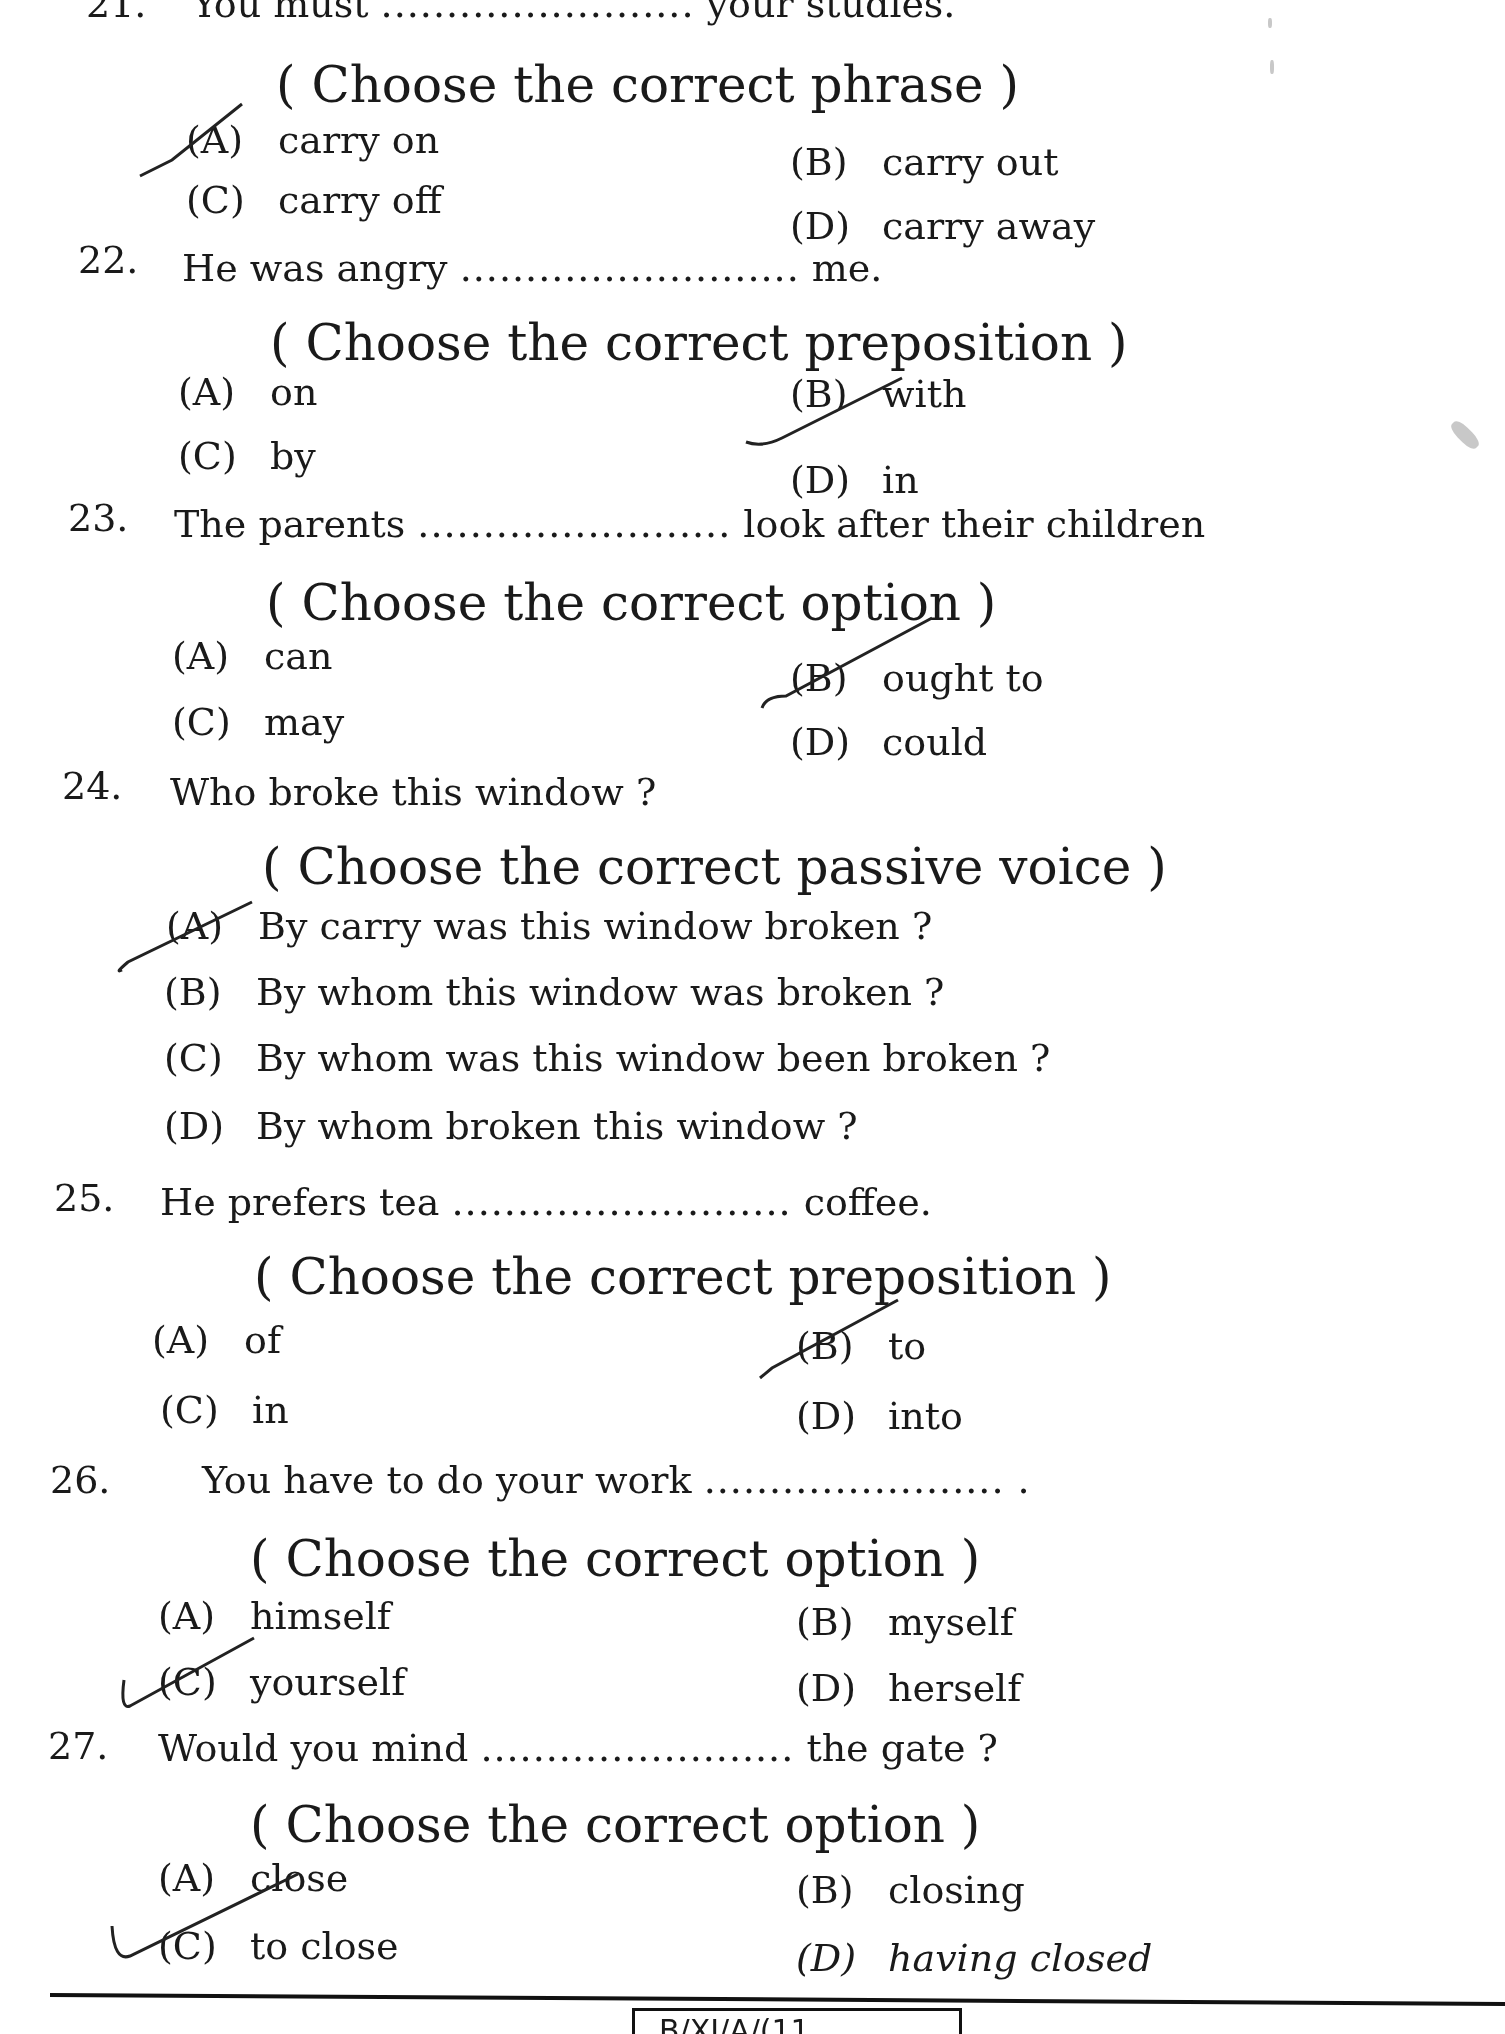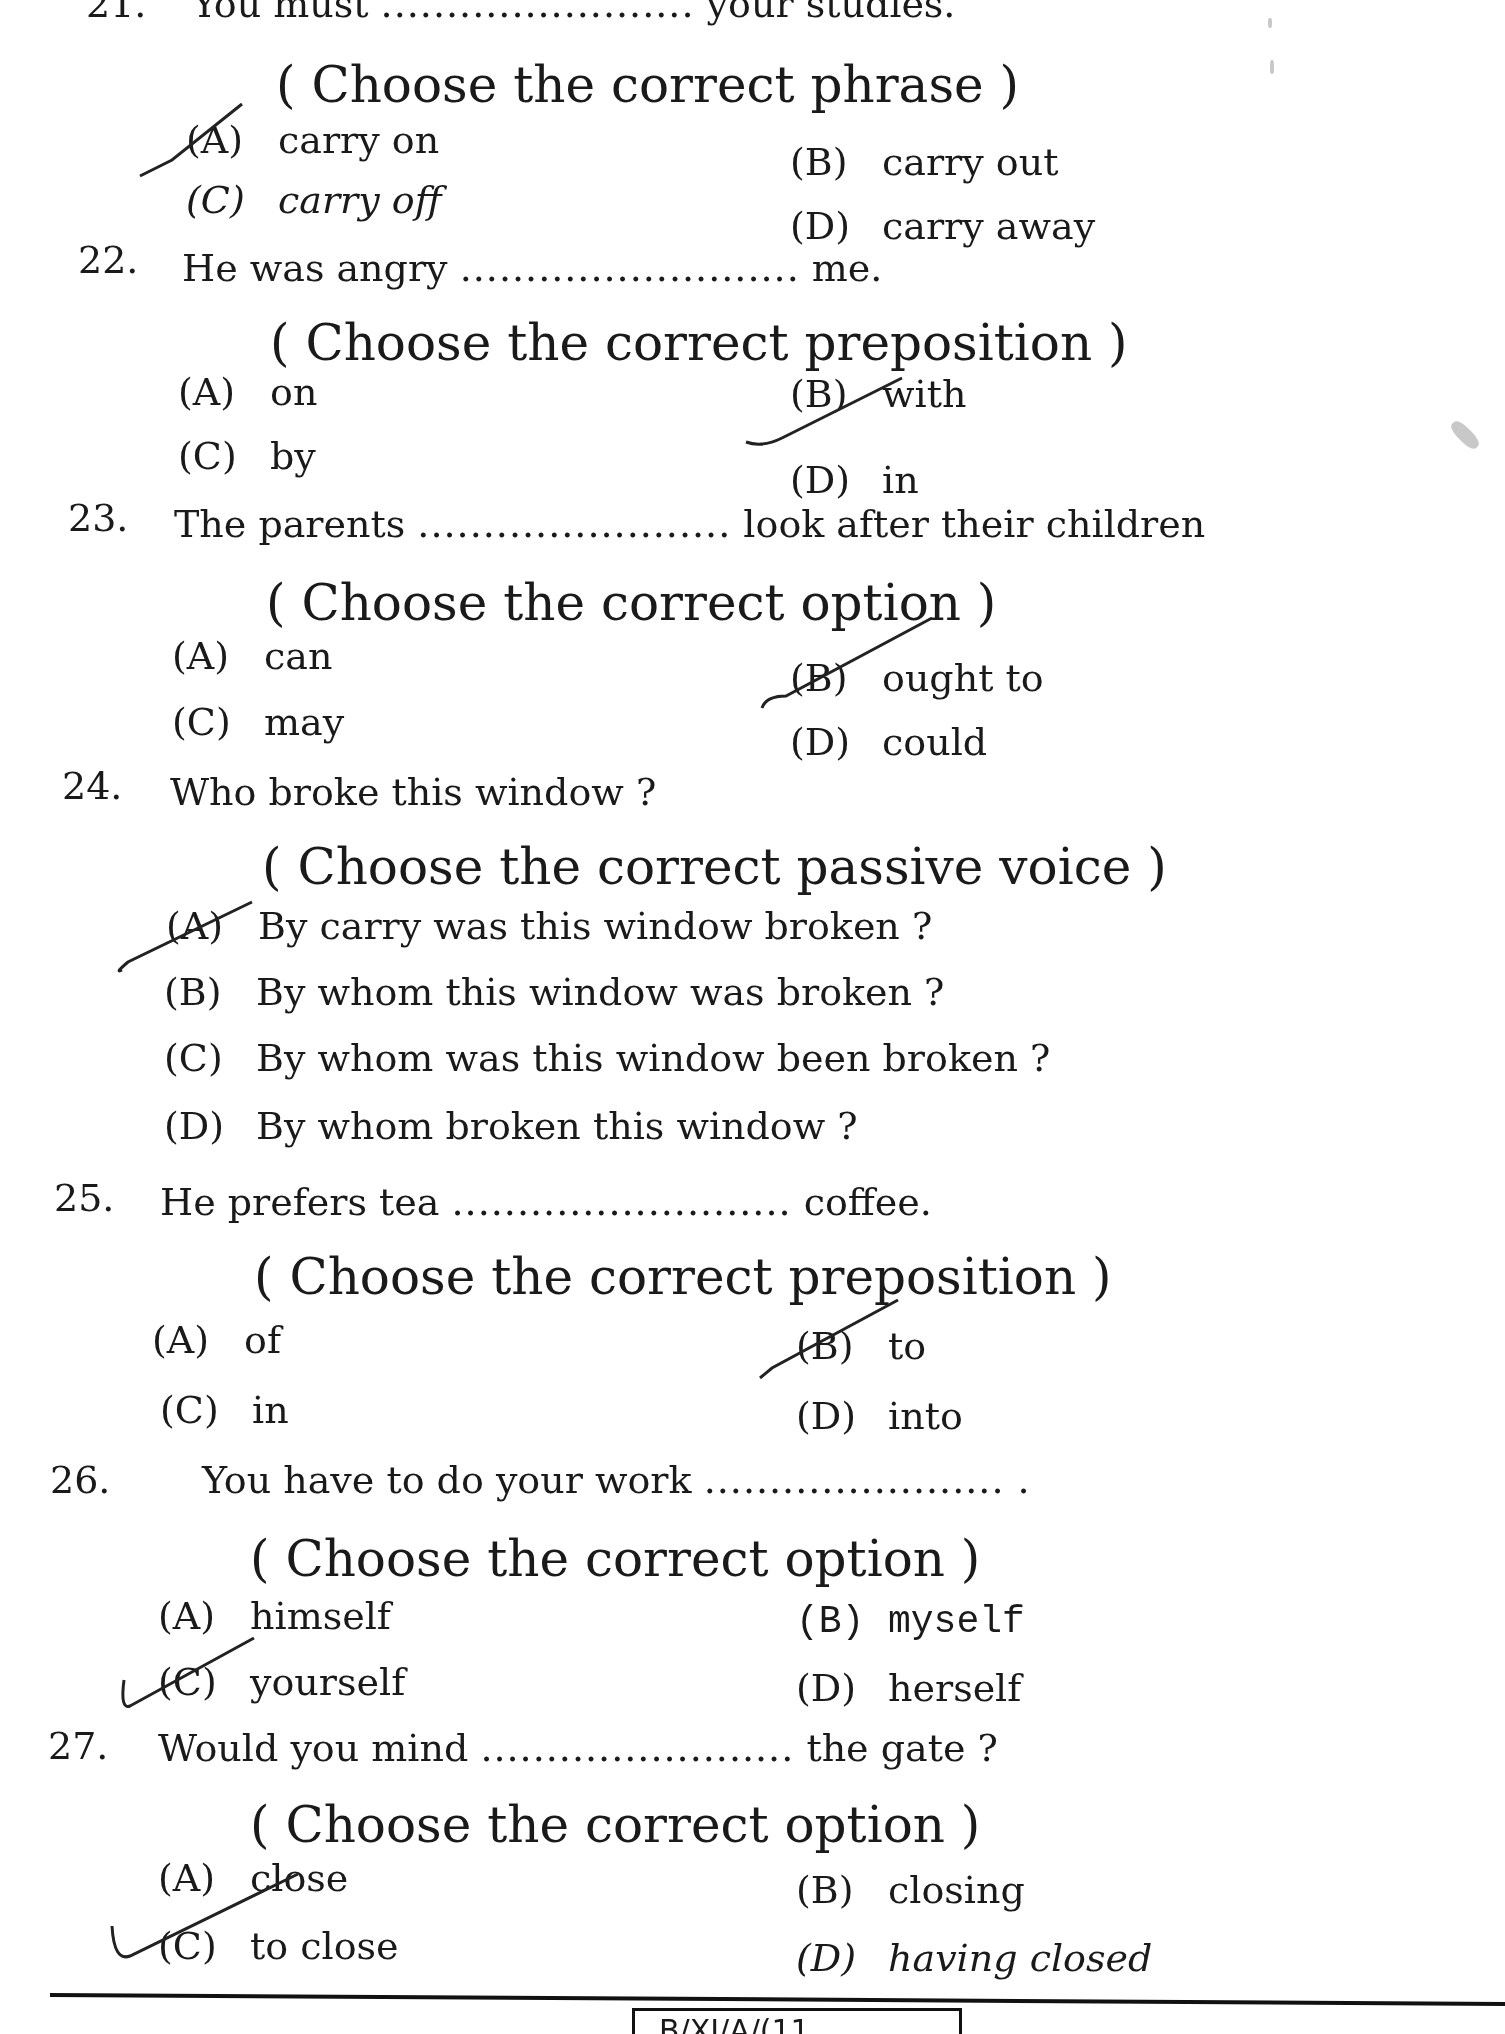--- a/index.html
+++ b/index.html
@@ -39,21 +39,21 @@
   <div>
     <span class="abs qnum" style="left:86px;top:-18px;">21.</span>
     <span class="abs qtext" style="left:192px;top:-18px;">
       <span>You must</span>
       <span class="blank">........................</span>
       <span>your studies.</span>
     </span>
     <span class="abs instr" style="left:276px;top:56px;">( Choose the correct phrase )</span>
     <span class="abs opt" style="left:186px;top:118px;"><span class="lbl">(A)</span><span>carry on</span></span>
     <span class="abs opt" style="left:790px;top:140px;"><span class="lbl">(B)</span><span>carry out</span></span>
-    <span class="abs opt" style="left:186px;top:178px;font-style:italic;"><span class="lbl">(C)</span><span>carry off</span></span>
+    <span class="abs opt" style="left:186px;top:178px;"><span class="lbl">(C)</span><span>carry off</span></span>
     <span class="abs opt" style="left:790px;top:204px;"><span class="lbl">(D)</span><span>carry away</span></span>
     <span class="tick" style="left:132px;top:96px;">
       <svg width="180" height="90">
           <path d="M8 80 L40 64 L110 8" stroke="#222" stroke-width="3" fill="none"></path>
         </svg>
     </span>
   </div>
 
   <div>
     <span class="abs qnum" style="left:78px;top:238px;">22.</span>
@@ -128,21 +128,21 @@
   </div>
 
   <div>
     <span class="abs qnum" style="left:50px;top:1458px;">26.</span>
     <span class="abs qtext" style="left:158px;top:1458px;margin-left:44px;">
       <span>You have to do your work</span>
       <span class="blank">....................... .</span>
     </span>
     <span class="abs instr" style="left:250px;top:1530px;">( Choose the correct option )</span>
     <span class="abs opt" style="left:158px;top:1594px;"><span class="lbl">(A)</span><span>himself</span></span>
-    <span class="abs opt" style="left:796px;top:1600px;font-family:Liberation Mono, monospace;"><span class="lbl">(B)</span><span>myself</span></span>
+    <span class="abs opt" style="left:796px;top:1600px;"><span class="lbl">(B)</span><span>myself</span></span>
     <span class="abs opt" style="left:158px;top:1660px;"><span class="lbl">(C)</span><span>yourself</span></span>
     <span class="abs opt" style="left:796px;top:1666px;"><span class="lbl">(D)</span><span>herself</span></span>
     <span class="tick" style="left:118px;top:1636px;">
       <svg width="150" height="80">
           <path d="M6 44 Q2 74 12 70 L136 2" stroke="#222" stroke-width="3" fill="none"></path>
         </svg>
     </span>
   </div>
 
   <div>

